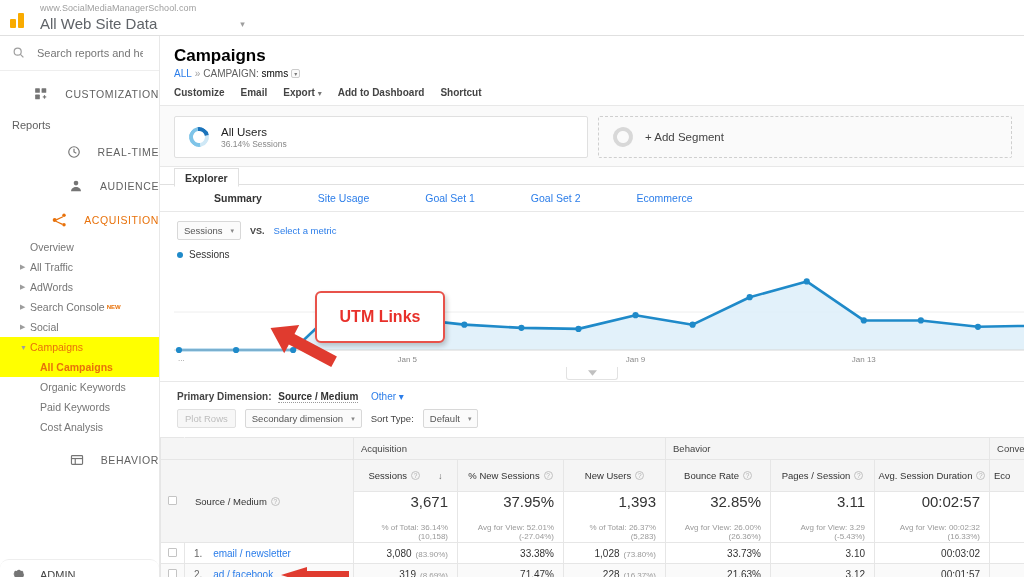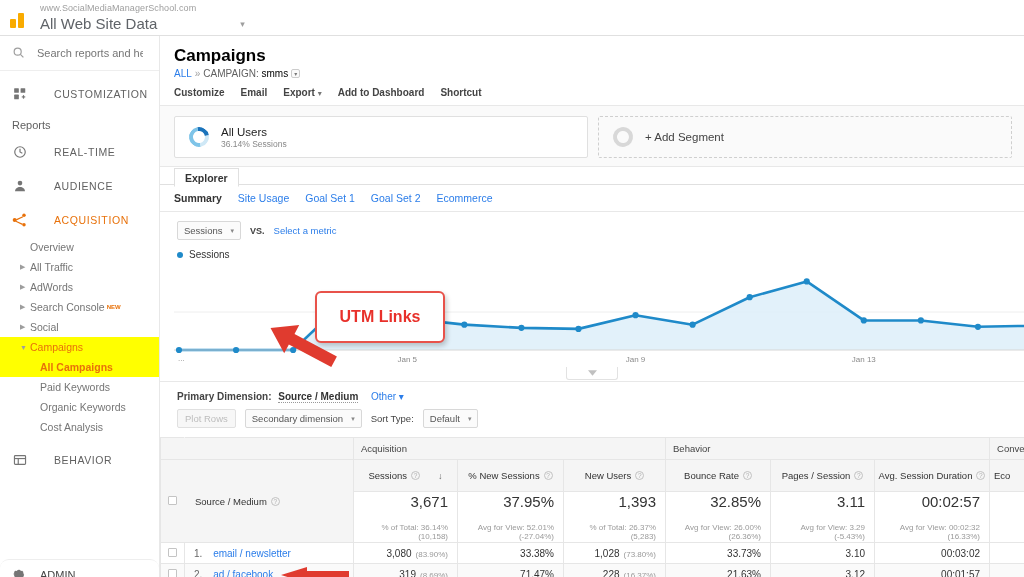--- a/index.html
+++ b/index.html
@@ -28,21 +28,21 @@
 
   
   #sidebar { width:160px; background:#fff; border-right:1px solid #e8e8e8;
              position:relative; flex:0 0 160px; }
   #search-row { height:35px; display:flex; align-items:center; gap:10px;
                 padding:0 12px; border-bottom:1px solid #eee; }
   #search-row .mag { color:#9e9e9e; }
   #search-input { border:0; outline:0; font-size:11px; color:#9e9e9e;
                   font-family:"Liberation Sans", sans-serif; width:110px; background:transparent; }
   .nav-primary { display:flex; align-items:center; height:34px; padding-left:12px;
-                 gap:26px; cursor:pointer; }
+                 gap:16px; cursor:pointer;justify-content:flex-end; }
   .nav-primary .ico { width:16px; height:16px; display:flex; align-items:center;
                       justify-content:center; color:#757575; flex:0 0 16px;}
   .nav-primary .lbl { font-size:10.5px; color:#616161; letter-spacing:.6px; }
   .section-label { font-size:11px; color:#616161; padding:8px 0 4px 12px; }
   .nav-sub { display:flex; align-items:center; height:20px; padding-left:30px;
              font-size:10.5px; color:#757575; cursor:pointer; position:relative; }
   .nav-sub .tri { position:absolute; left:20px; color:#9e9e9e; font-size:7px; }
   .nav-sub.hl { background:#ffff00; color:#e8710a; }
   .nav-sub.hl2 { background:#ffff00; color:#e8710a; padding-left:40px; font-weight:bold; }
   .badge-new { color:#e8710a; font-size:6px; vertical-align:super; margin-left:2px; font-weight:bold;}
@@ -80,21 +80,21 @@
   .seg-t2 { font-size:8.5px; color:#888; margin-top:1px; }
   .seg-add-label { font-size:11.5px; color:#444; }
 
   
   #tabrow { padding-left:14px; border-bottom:1px solid #e0e0e0; background:#fff; height:18px;}
   #tab-explorer { display:inline-block; border:1px solid #e0e0e0; border-bottom:1px solid #fff;
                   background:#fff; font-size:10.5px; font-weight:bold; color:#333;
                   padding:3px 10px 2px; position:relative; top:1px; }
   #subtabs { display:flex; gap:16px; padding:7px 0 7px 14px; font-size:10.5px;
              border-bottom:1px solid #e8e8e8; }
-  #subtabs .st { color:#2b7de9; cursor:pointer; }
+  #subtabs .st { color:#2b7de9; cursor:pointer;margin-left:40px; }
   #subtabs .st.active { color:#333; font-weight:bold; }
 
   
   #metricrow { display:flex; align-items:center; gap:9px; padding:9px 0 0 17px; }
   .sel-box { border:1px solid #d8d8d8; background:#fbfbfb; border-radius:2px;
              font-size:9.5px; color:#555; padding:3px 6px; display:flex; gap:8px;
              align-items:center; cursor:pointer; }
   .sel-box .car { color:#888; font-size:7px; }
   #vs { font-size:9px; color:#444; font-weight:bold; }
   #select-metric { font-size:9.5px; color:#2b7de9; cursor:pointer; }
@@ -259,24 +259,24 @@
     </div>
     <div class="nav-sub hl">
       <span class="tri">▼</span>
       <span>Campaigns</span>
     </div>
 
     <div class="nav-sub hl2">
       <span>All Campaigns</span>
     </div>
     <div class="nav-sub" style="padding-left:40px;">
+      <span>Organic Keywords</span>
+    </div>
+    <div class="nav-sub" style="padding-left:40px;">
       <span>Paid Keywords</span>
-    </div>
-    <div class="nav-sub" style="padding-left:40px;">
-      <span>Organic Keywords</span>
     </div>
     <div class="nav-sub" style="padding-left:40px;">
       <span>Cost Analysis</span>
     </div>
 
     <div class="nav-primary" style="margin-top:6px;">
       <span class="ico">
         <svg width="14" height="14" viewBox="0 0 24 24" fill="none" stroke="#757575" stroke-width="2">
           <rect x="2.5" y="4.5" width="19" height="15" rx="1.5"></rect>
             <line x1="2.5" y1="9.5" x2="21.5" y2="9.5"></line>

